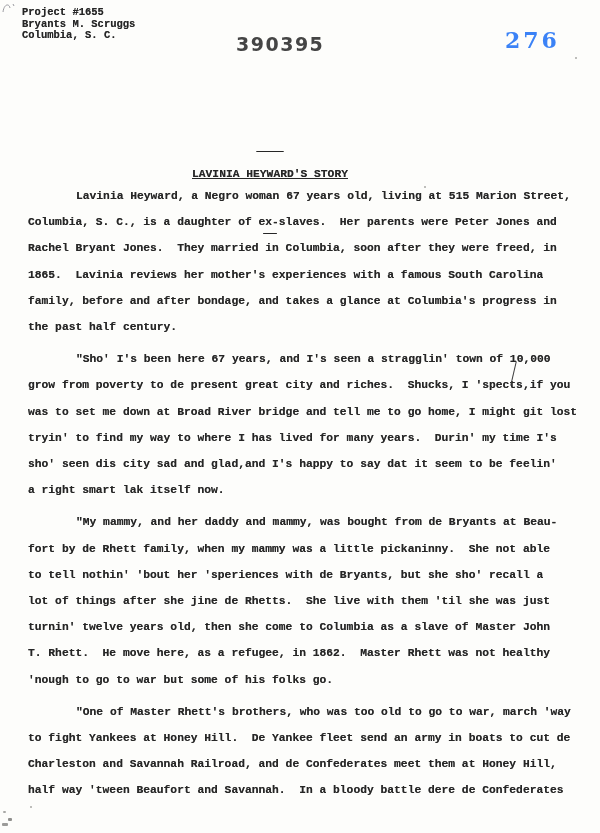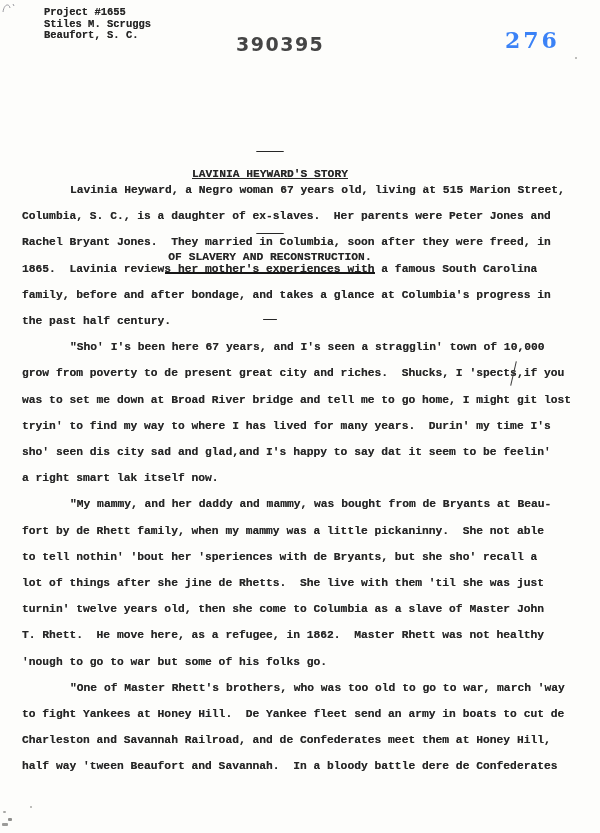--- a/index.html
+++ b/index.html
@@ -10,21 +10,21 @@
     background:#fdfdfb;
     overflow:hidden;
     font-family:"Liberation Mono","DejaVu Sans Mono",monospace;
     color:#262626;
   }
   
   .ink { font-weight:700; text-shadow:0 0 0.6px rgba(45,45,45,0.65); }
 
   .header-block {
     position:absolute; left:22px; top:7px;
-    font-size:10.5px; line-height:11.6px;margin-left:22px;
+    font-size:10.5px; line-height:11.6px;
   }
   .header-block div { white-space:pre; }
 
   .stamp {
     position:absolute; left:236px; top:33px;
     font-family:"DejaVu Sans","Liberation Sans",sans-serif;
     font-size:19px; font-weight:600; letter-spacing:1.5px;
     color:#454545;
   }
   .pagenum {
@@ -45,21 +45,21 @@
     display:inline-block;
     border-bottom:2.5px solid #161616;
     padding:0 3px 1px 3px;
   }
 
   .doc-body {
     position:absolute; left:22px; top:177px; width:566px;
     font-size:11.3px; line-height:26.2px;
     white-space:pre;
   }
-  .paragraph { margin:0; }
+  .paragraph { margin:6px; }
   .paragraph .line { white-space:pre; }
   .paragraph .line:first-child { text-indent:48px; }
 
   .slash-mark {
     position:absolute; left:513px; top:361px;
     width:0; height:25px;
     border-left:1.6px solid #3c3c3c;
     transform:rotate(13deg);
   }
 
@@ -76,31 +76,30 @@
 <body>
 
 <div class="page">
 
   <svg class="pencil-mark" width="16" height="14" viewBox="0 0 16 14">
     <path d="M2,11 C3,3 8,2 9,7 M12,3 l1,2" stroke="#9a9aa0" stroke-width="1" fill="none"></path>
   </svg>
 
   <div class="header-block ink">
     <div>Project #1655</div>
-    <div>Stiles M. Scruggs</div>
-    <div>Beaufort, S. C.</div>
+    <div>Bryants M. Scruggs</div>
+    <div>Columbia, S. C.</div>
   </div>
 
   <div class="stamp">390395</div>
 
   <div class="pagenum">276</div>
 
   <div class="title-block ink">
     <div>LAVINIA HEYWARD'S STORY</div>
-    <div><span class="title-underlined">OF SLAVERY AND RECONSTRUCTION.</span></div>
   </div>
 
   <div class="doc-body ink"><div class="paragraph"><div class="line">Lavinia Heyward, a Negro woman 67 years old, living at 515 Marion Street,</div><div class="line">Columbia, S. C., is a daughter of ex-slaves.  Her parents were Peter Jones and</div><div class="line">Rachel Bryant Jones.  They married in Columbia, soon after they were freed, in</div><div class="line">1865.  Lavinia reviews her mother's experiences with a famous South Carolina</div><div class="line">family, before and after bondage, and takes a glance at Columbia's progress in</div><div class="line">the past half century.</div></div><div class="paragraph"><div class="line">"Sho' I's been here 67 years, and I's seen a stragglin' town of 10,000</div><div class="line">grow from poverty to de present great city and riches.  Shucks, I 'spects,if you</div><div class="line">was to set me down at Broad River bridge and tell me to go home, I might git lost</div><div class="line">tryin' to find my way to where I has lived for many years.  Durin' my time I's</div><div class="line">sho' seen dis city sad and glad,and I's happy to say dat it seem to be feelin'</div><div class="line">a right smart lak itself now.</div></div><div class="paragraph"><div class="line">"My mammy, and her daddy and mammy, was bought from de Bryants at Beau-</div><div class="line">fort by de Rhett family, when my mammy was a little pickaninny.  She not able</div><div class="line">to tell nothin' 'bout her 'speriences with de Bryants, but she sho' recall a</div><div class="line">lot of things after she jine de Rhetts.  She live with them 'til she was just</div><div class="line">turnin' twelve years old, then she come to Columbia as a slave of Master John</div><div class="line">T. Rhett.  He move here, as a refugee, in 1862.  Master Rhett was not healthy</div><div class="line">'nough to go to war but some of his folks go.</div></div><div class="paragraph"><div class="line">"One of Master Rhett's brothers, who was too old to go to war, march 'way</div><div class="line">to fight Yankees at Honey Hill.  De Yankee fleet send an army in boats to cut de</div><div class="line">Charleston and Savannah Railroad, and de Confederates meet them at Honey Hill,</div><div class="line">half way 'tween Beaufort and Savannah.  In a bloody battle dere de Confederates</div></div></div>
 
   <div class="slash-mark"></div>
 
   <div class="speck s1"></div>
   <div class="speck s2"></div>
   <div class="speck s3"></div>
   <div class="speck s4"></div>

